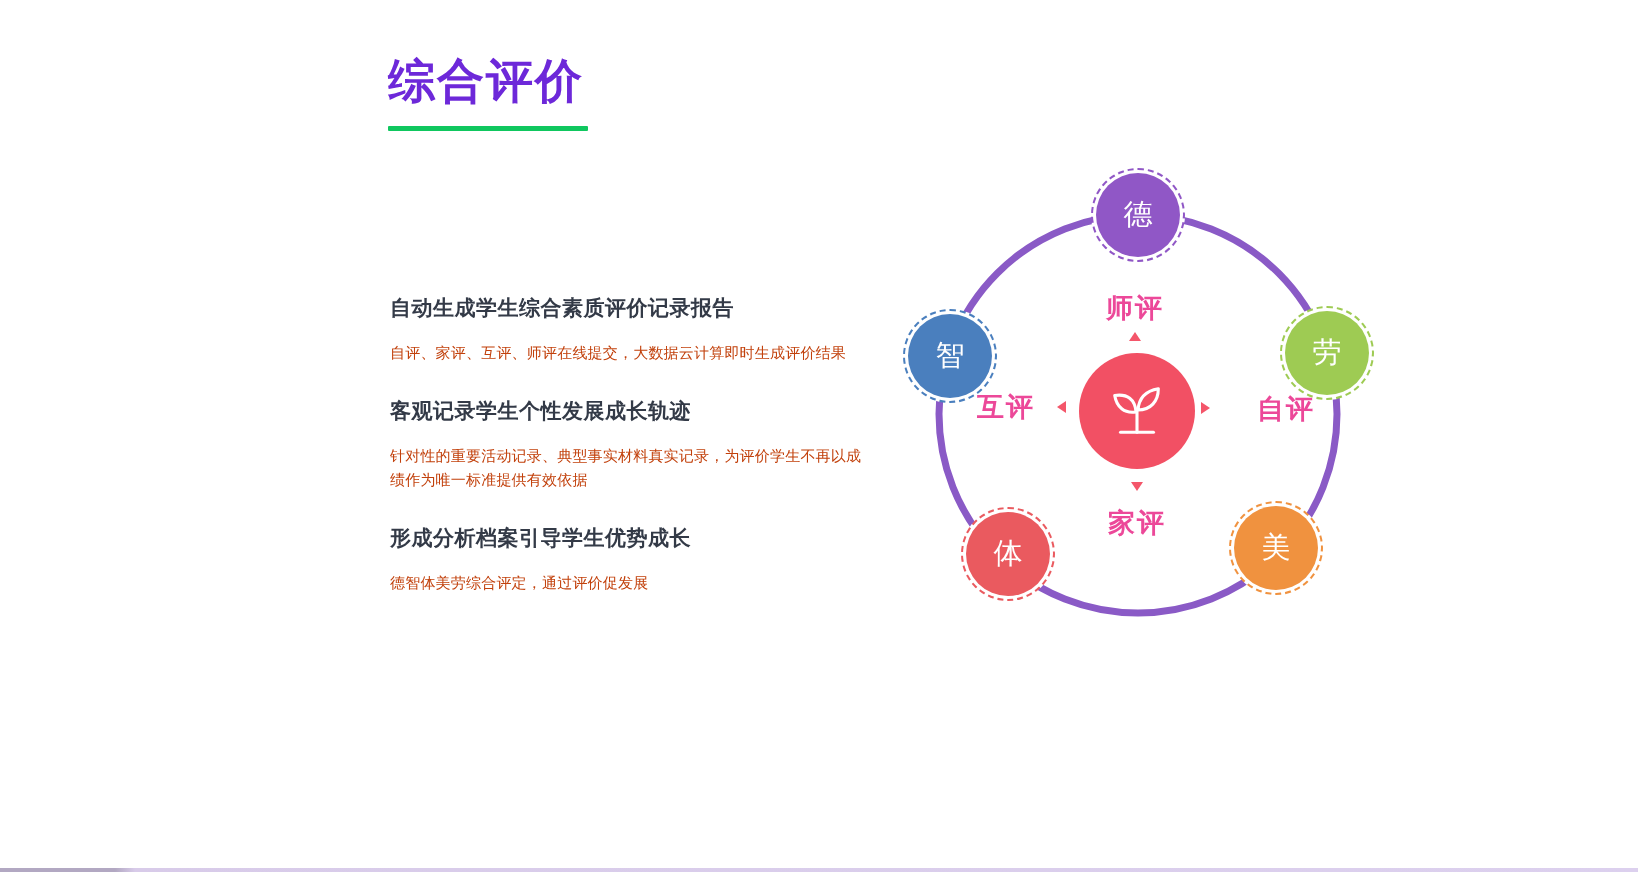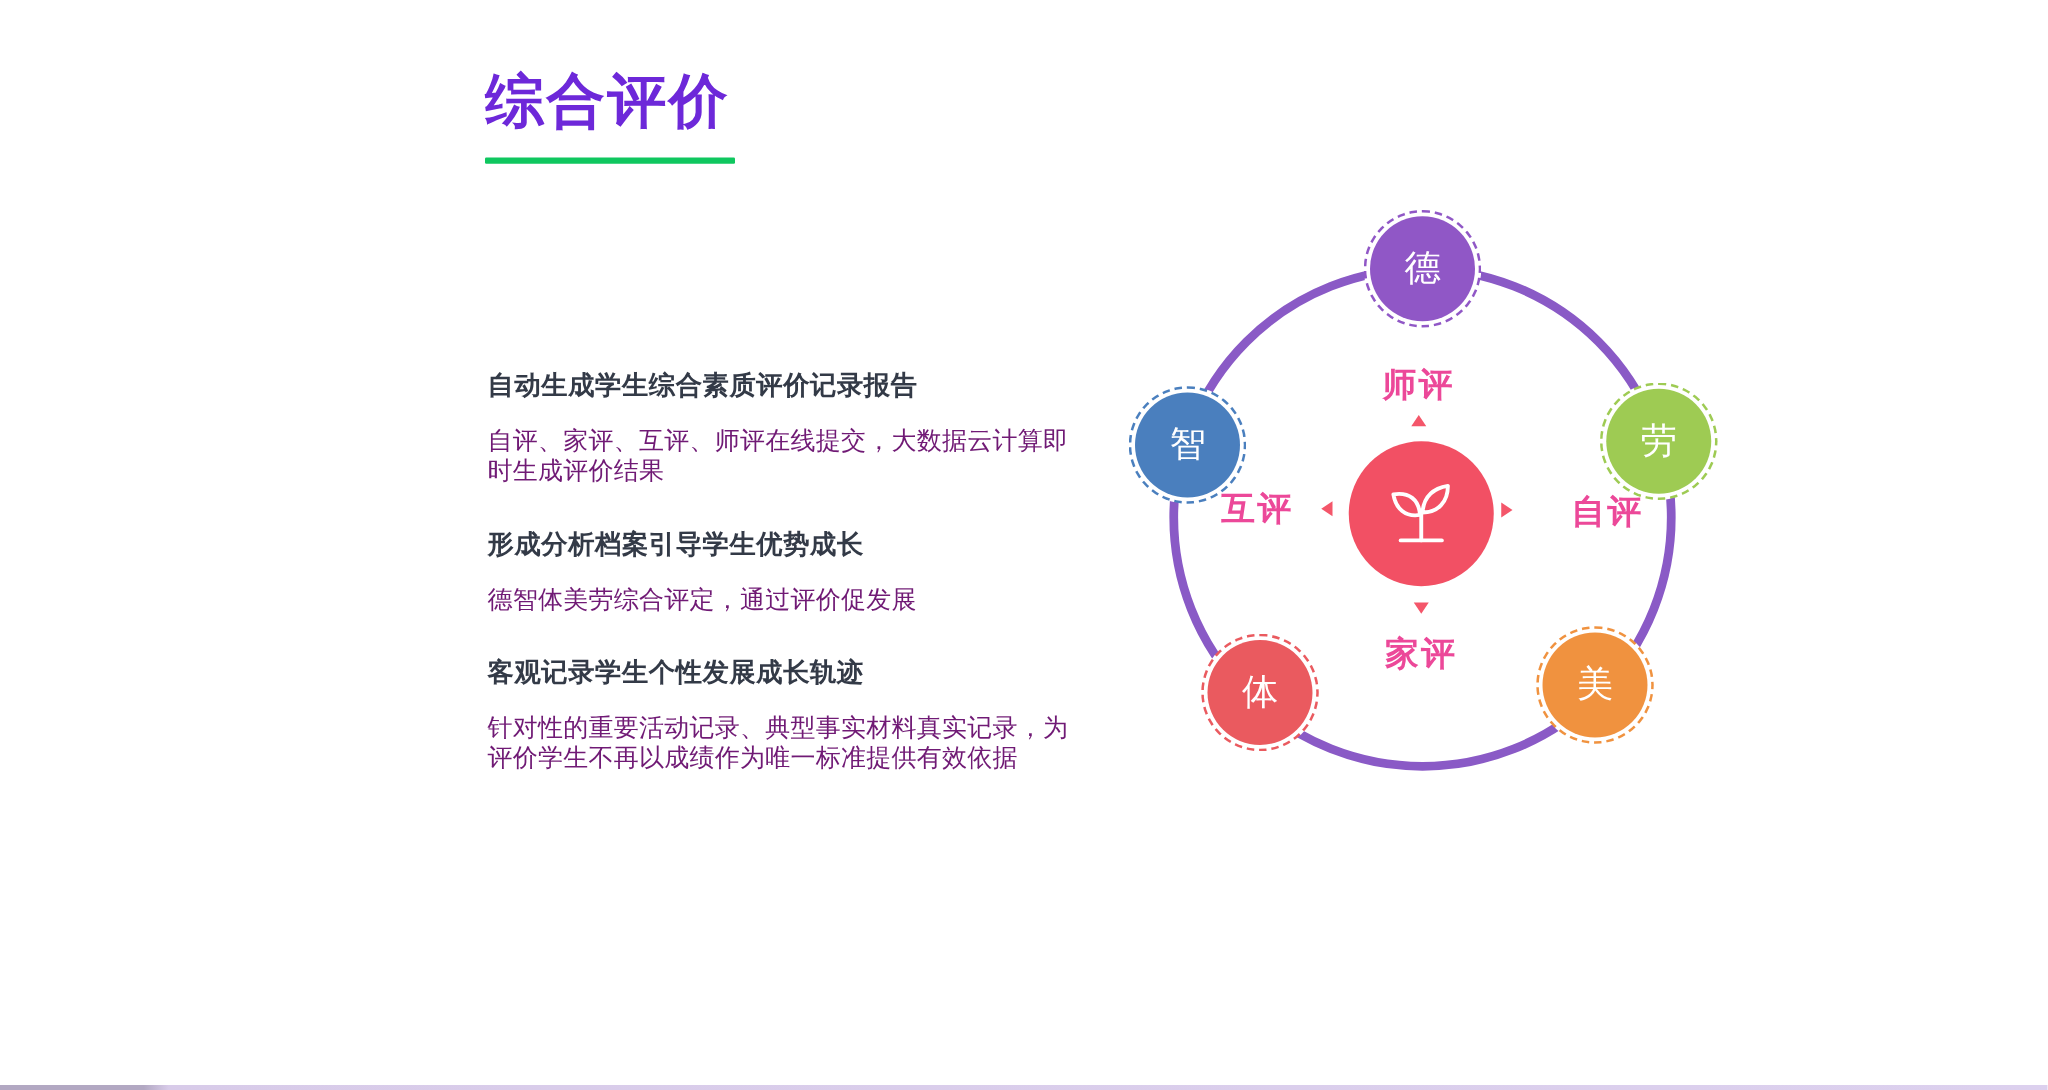--- a/index.html
+++ b/index.html
@@ -32,22 +32,22 @@
   .features { position:absolute; left:390px; top:264px; width:478px;margin-top:30px; }
   .feature { margin:0; }
   .feature-heading {
     font-size:21px;
     font-weight:bold;
     color:#333a47;
     margin:0 0 19px 0;
     letter-spacing:0.5px;
   }
   .feature-desc {
-    font-size:20px;
-    color:#701a75;
+    font-size:15px;
+    color:#c2410c;
     line-height:24px;
     margin:0 0 32px 0;
     letter-spacing:0.2px;
   }
 
   
   .diagram { position:absolute; left:880px; top:150px; width:540px; height:490px; }
   .ring-svg { position:absolute; left:0; top:0; }
 
   .node {
@@ -136,26 +136,26 @@
   <h1 class="page-title">综合评价</h1>
   <div class="title-underline"></div>
 </div>
 
 <div class="features">
   <div class="feature">
     <h3 class="feature-heading">自动生成学生综合素质评价记录报告</h3>
     <p class="feature-desc">自评、家评、互评、师评在线提交，大数据云计算即时生成评价结果</p>
   </div>
   <div class="feature">
+    <h3 class="feature-heading">客观记录学生个性发展成长轨迹</h3>
+    <p class="feature-desc">针对性的重要活动记录、典型事实材料真实记录，为评价学生不再以成绩作为唯一标准提供有效依据</p>
+  </div>
+  <div class="feature">
     <h3 class="feature-heading">形成分析档案引导学生优势成长</h3>
     <p class="feature-desc">德智体美劳综合评定，通过评价促发展</p>
-  </div>
-  <div class="feature">
-    <h3 class="feature-heading">客观记录学生个性发展成长轨迹</h3>
-    <p class="feature-desc">针对性的重要活动记录、典型事实材料真实记录，为评价学生不再以成绩作为唯一标准提供有效依据</p>
   </div>
 </div>
 
 <div class="diagram">
 
   <svg class="ring-svg" width="540" height="490">
     <circle cx="258" cy="264" r="199" fill="none" stroke="#8a5ac6" stroke-width="7"></circle>
   </svg>
 
   <div class="node node-de">

